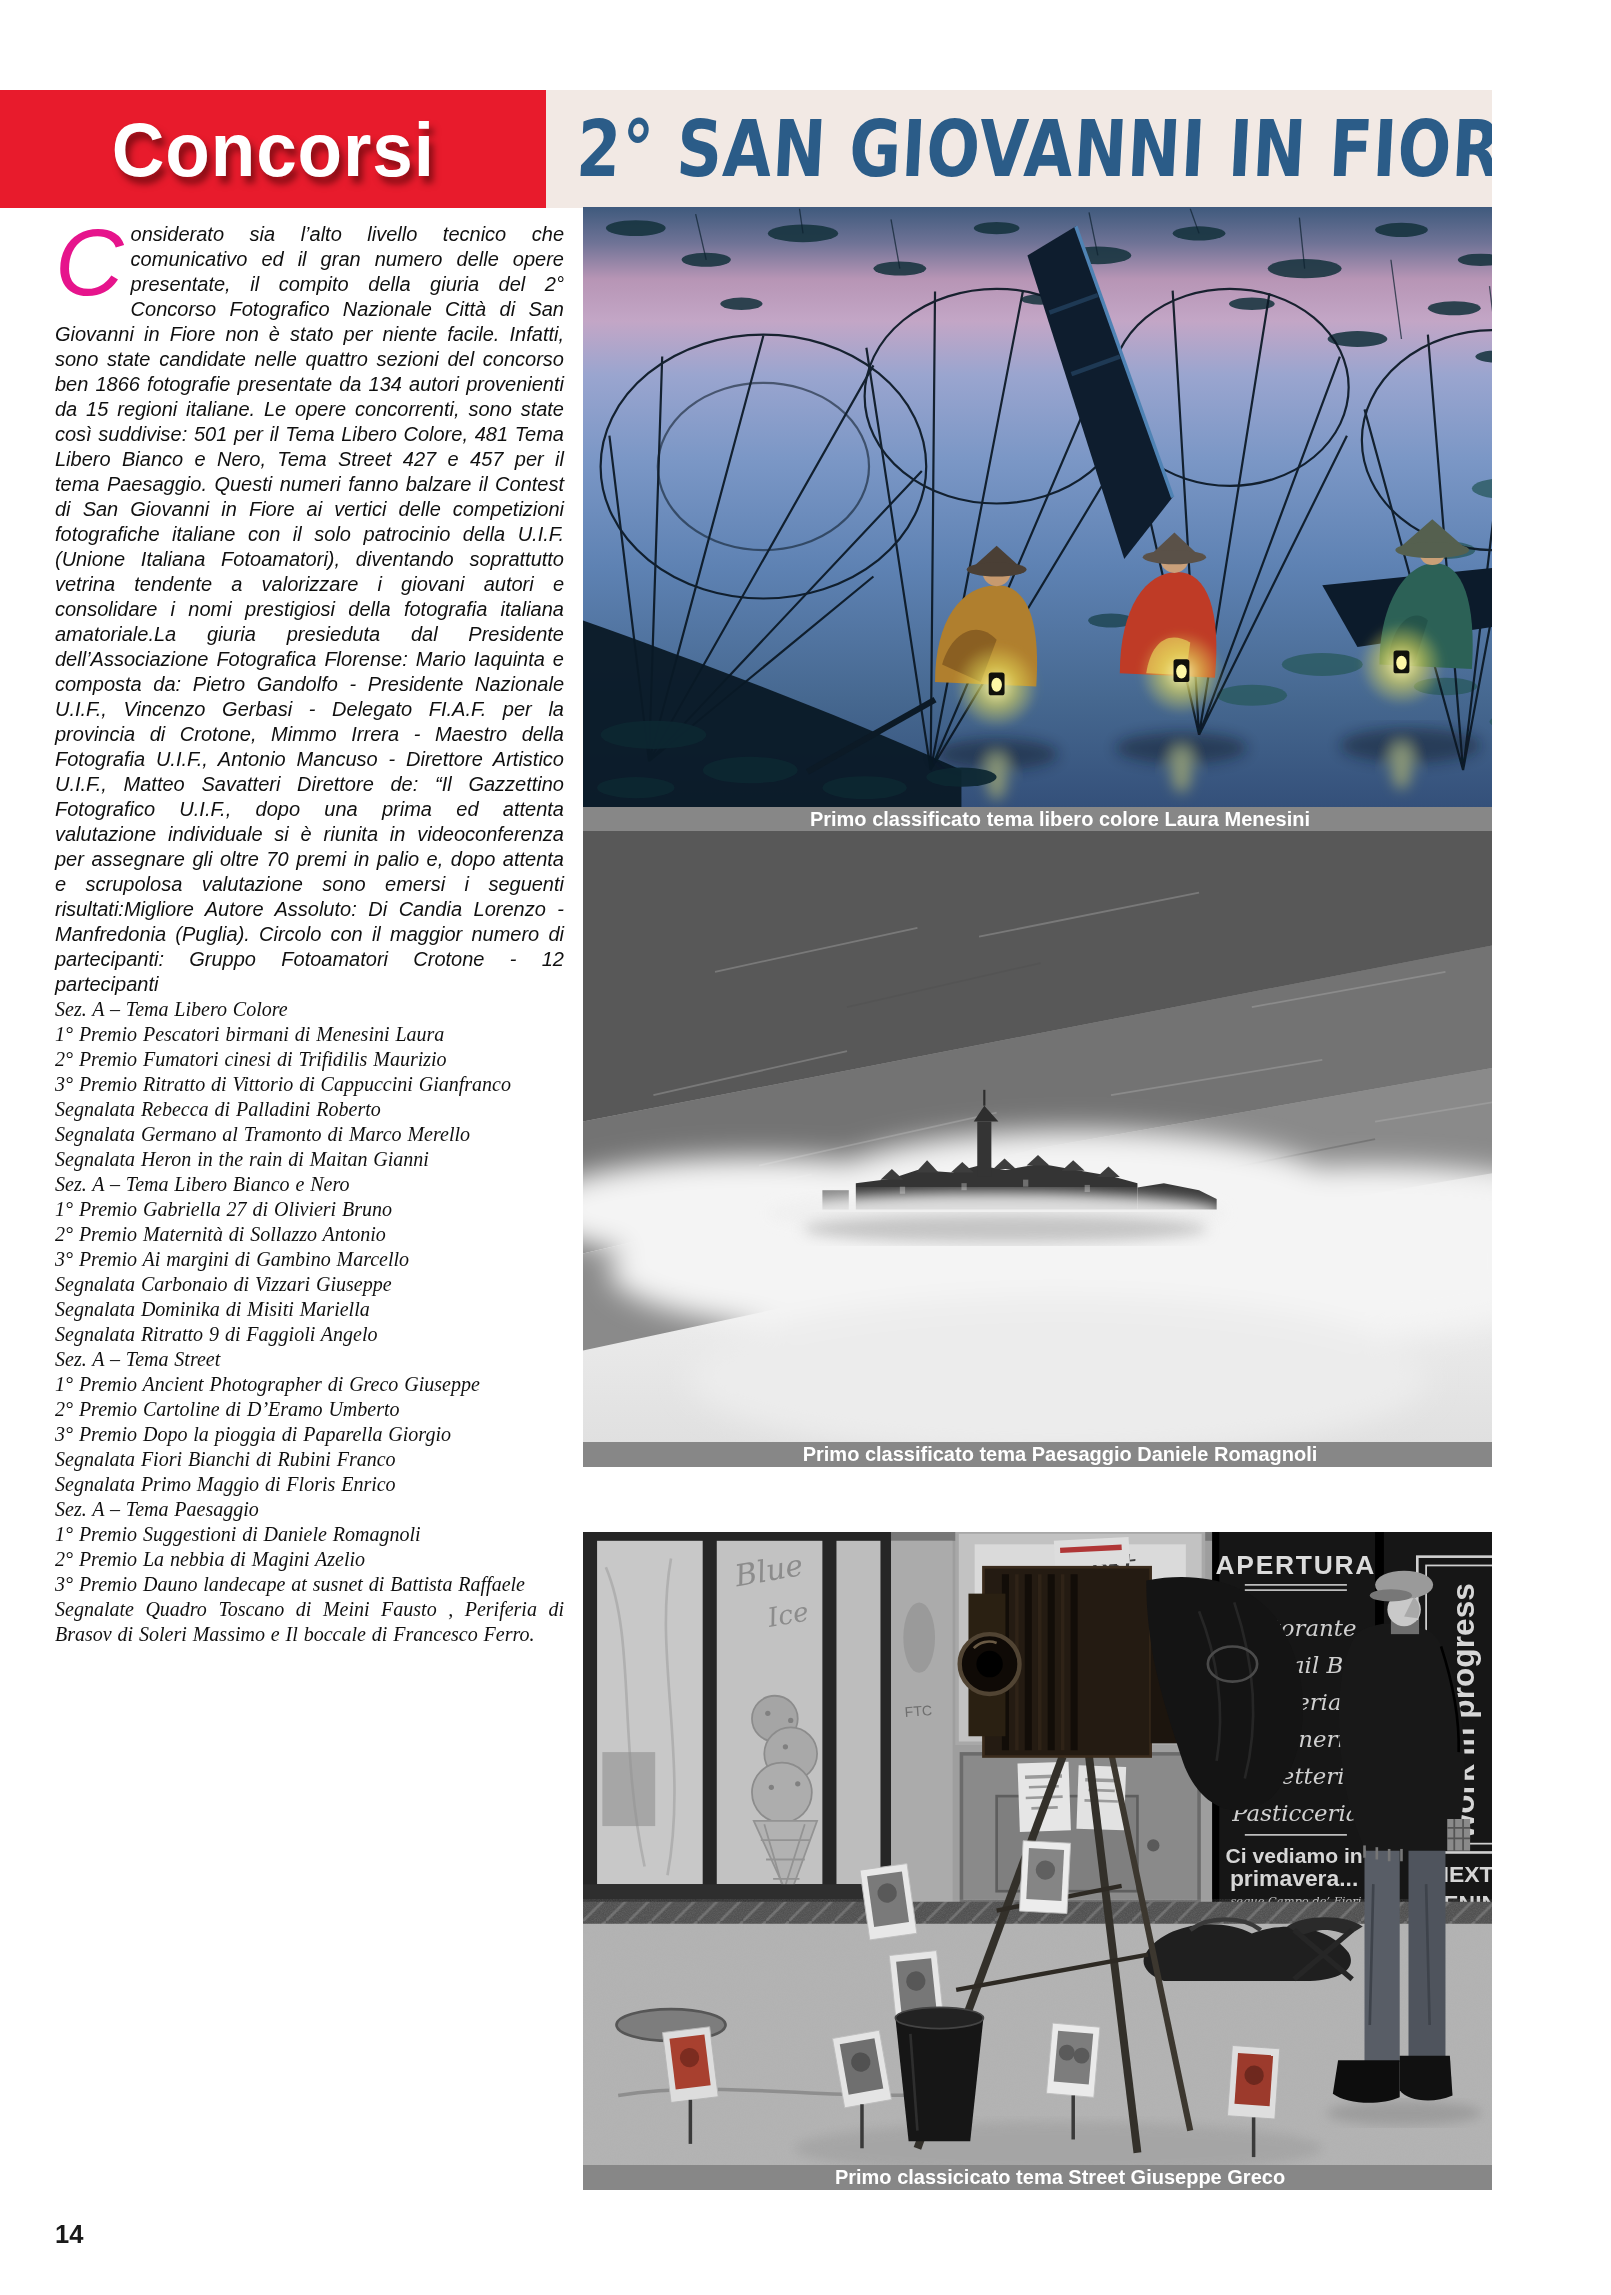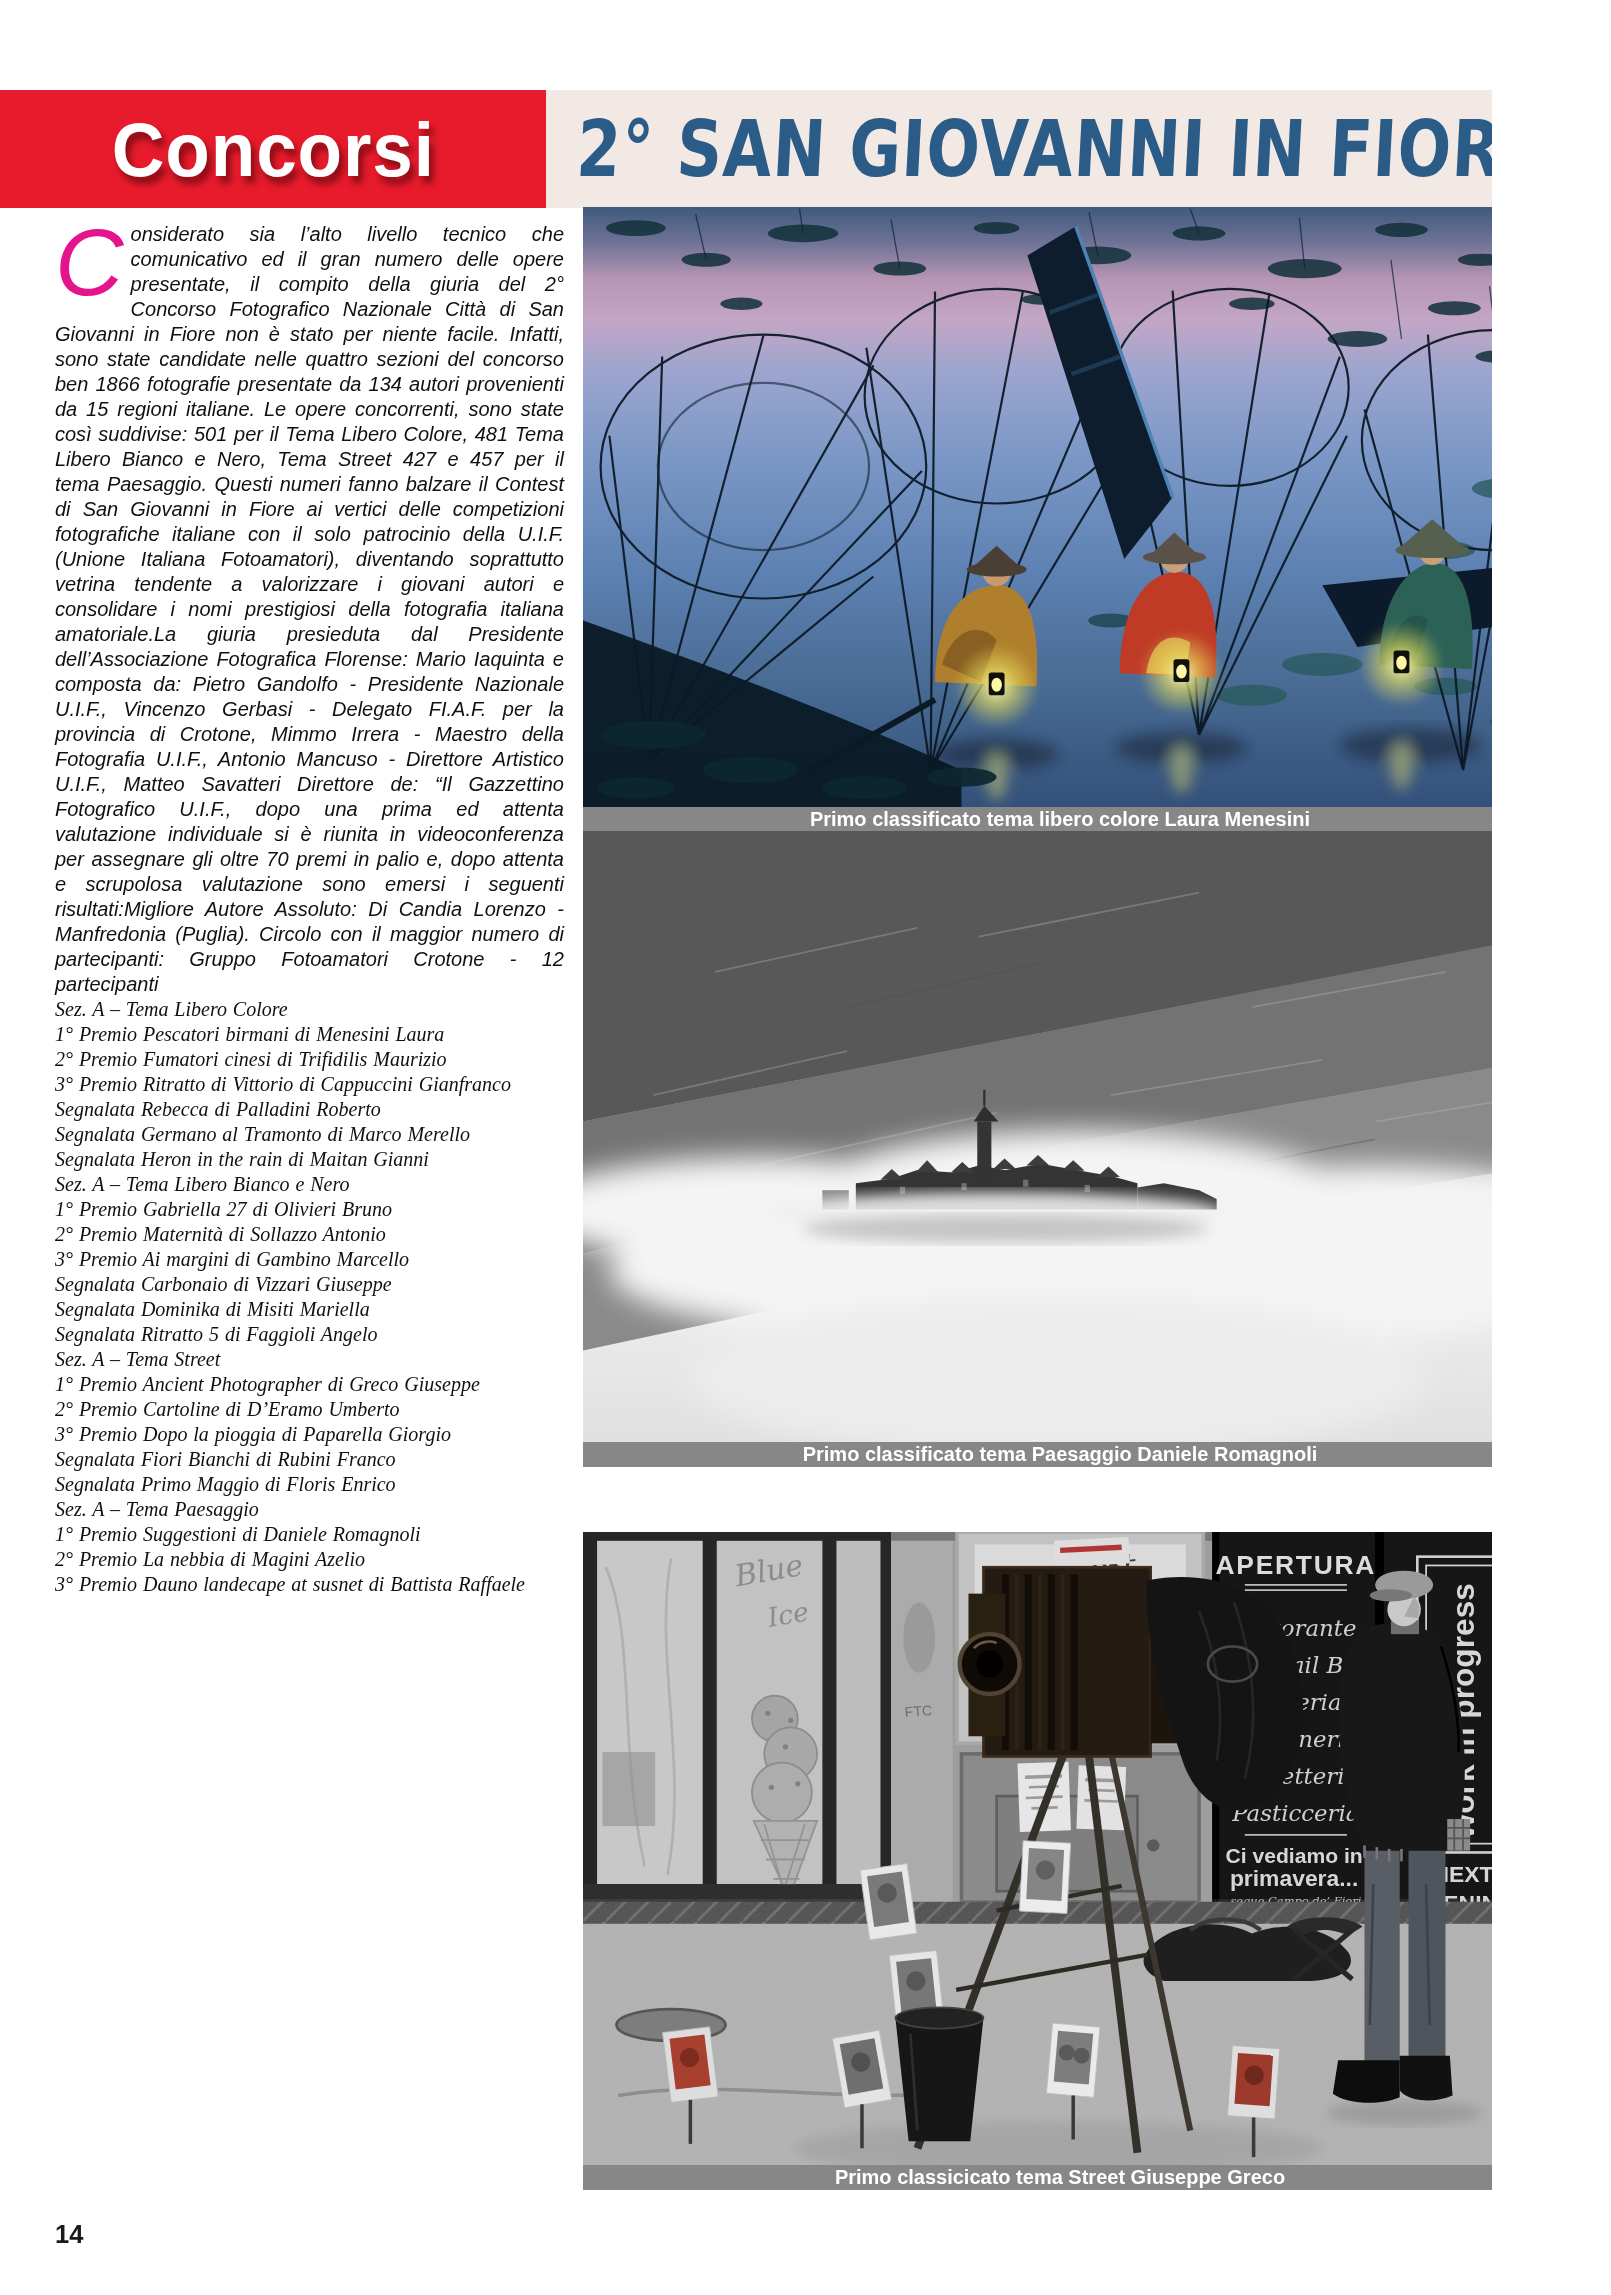--- a/index.html
+++ b/index.html
@@ -56,31 +56,32 @@
         <div class="result">3° Premio  Ritratto di Vittorio di Cappuccini Gianfranco</div>
         <div class="result">Segnalata  Rebecca di Palladini Roberto</div>
         <div class="result">Segnalata  Germano al Tramonto di Marco Merello</div>
         <div class="result">Segnalata   Heron in the rain di Maitan Gianni</div>
         <div class="result">Sez. A – Tema Libero Bianco e Nero</div>
         <div class="result">1° Premio  Gabriella 27 di Olivieri Bruno</div>
         <div class="result">2° Premio  Maternità di Sollazzo Antonio</div>
         <div class="result">3° Premio  Ai margini di Gambino Marcello</div>
         <div class="result">Segnalata  Carbonaio di Vizzari Giuseppe</div>
         <div class="result">Segnalata  Dominika di Misiti Mariella</div>
-        <div class="result">Segnalata  Ritratto 5 di Faggioli Angelo</div>
+        <div class="result">Segnalata  Ritratto 9 di Faggioli Angelo</div>
         <div class="result">Sez. A – Tema Street</div>
         <div class="result">1° Premio  Ancient Photographer di Greco Giuseppe</div>
         <div class="result">2° Premio  Cartoline di D’Eramo Umberto</div>
         <div class="result">3° Premio   Dopo la pioggia di Paparella Giorgio</div>
         <div class="result">Segnalata  Fiori Bianchi di Rubini Franco</div>
         <div class="result">Segnalata  Primo Maggio di  Floris Enrico</div>
         <div class="result">Sez. A – Tema Paesaggio</div>
         <div class="result">1° Premio   Suggestioni di Daniele Romagnoli</div>
         <div class="result">2° Premio  La nebbia di Magini Azelio</div>
         <div class="result">3° Premio  Dauno landecape at susnet di Battista Raffaele</div>
+        <div class="result">Segnalate  Quadro Toscano di Meini Fausto , Periferia di Brasov di Soleri Massimo e Il boccale di Francesco Ferro.</div>
       </div>
   </div>
 
   <div class="pagenum">14</div>
 
   <div class="photo" id="photo1">
     <svg viewBox="0 0 1084 682" height="600" preserveAspectRatio="none">
       <defs>
         <linearGradient id="w1" x1="0" y1="0" x2="0" y2="1">
           <stop offset="0" stop-color="#3f5a7d"></stop>

